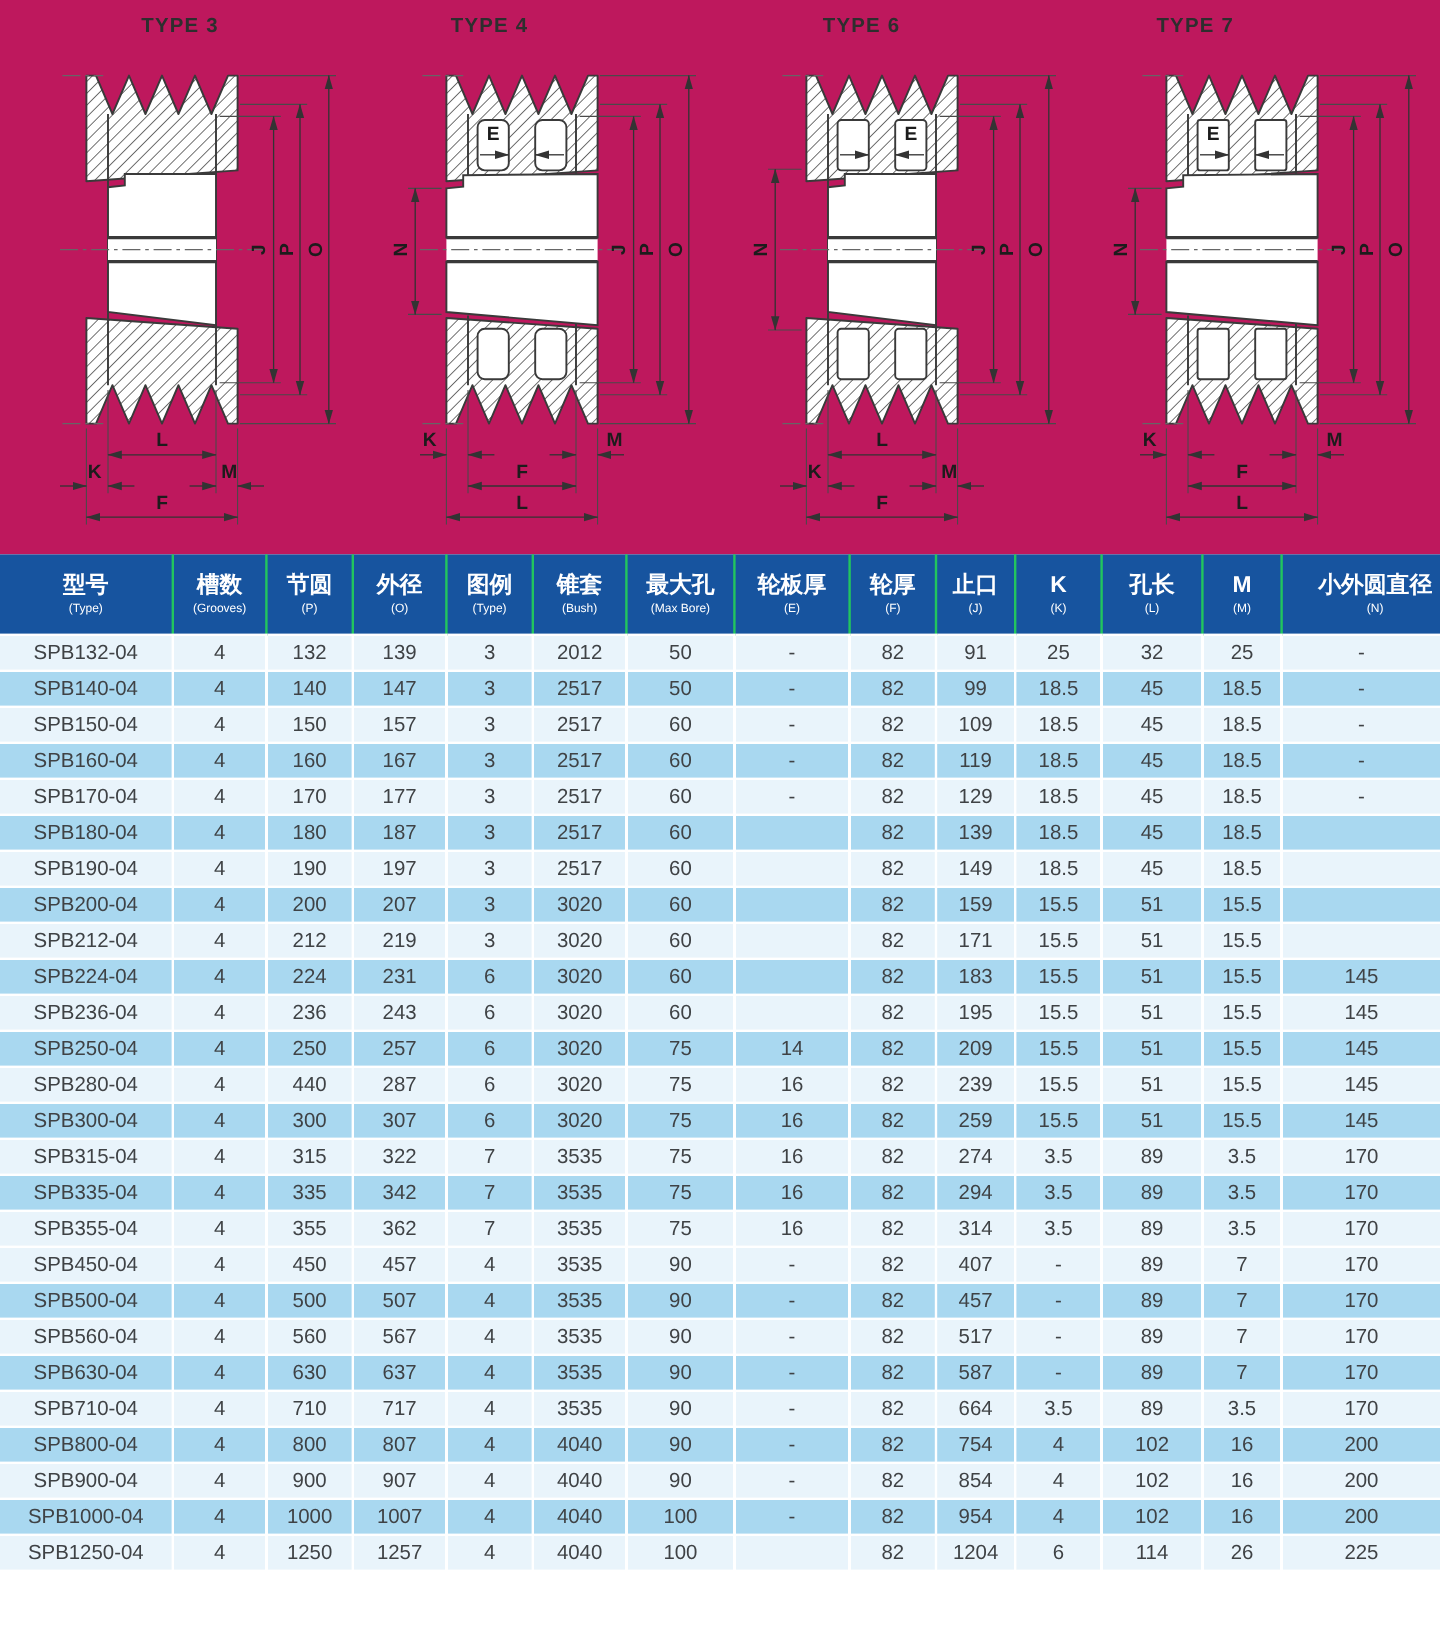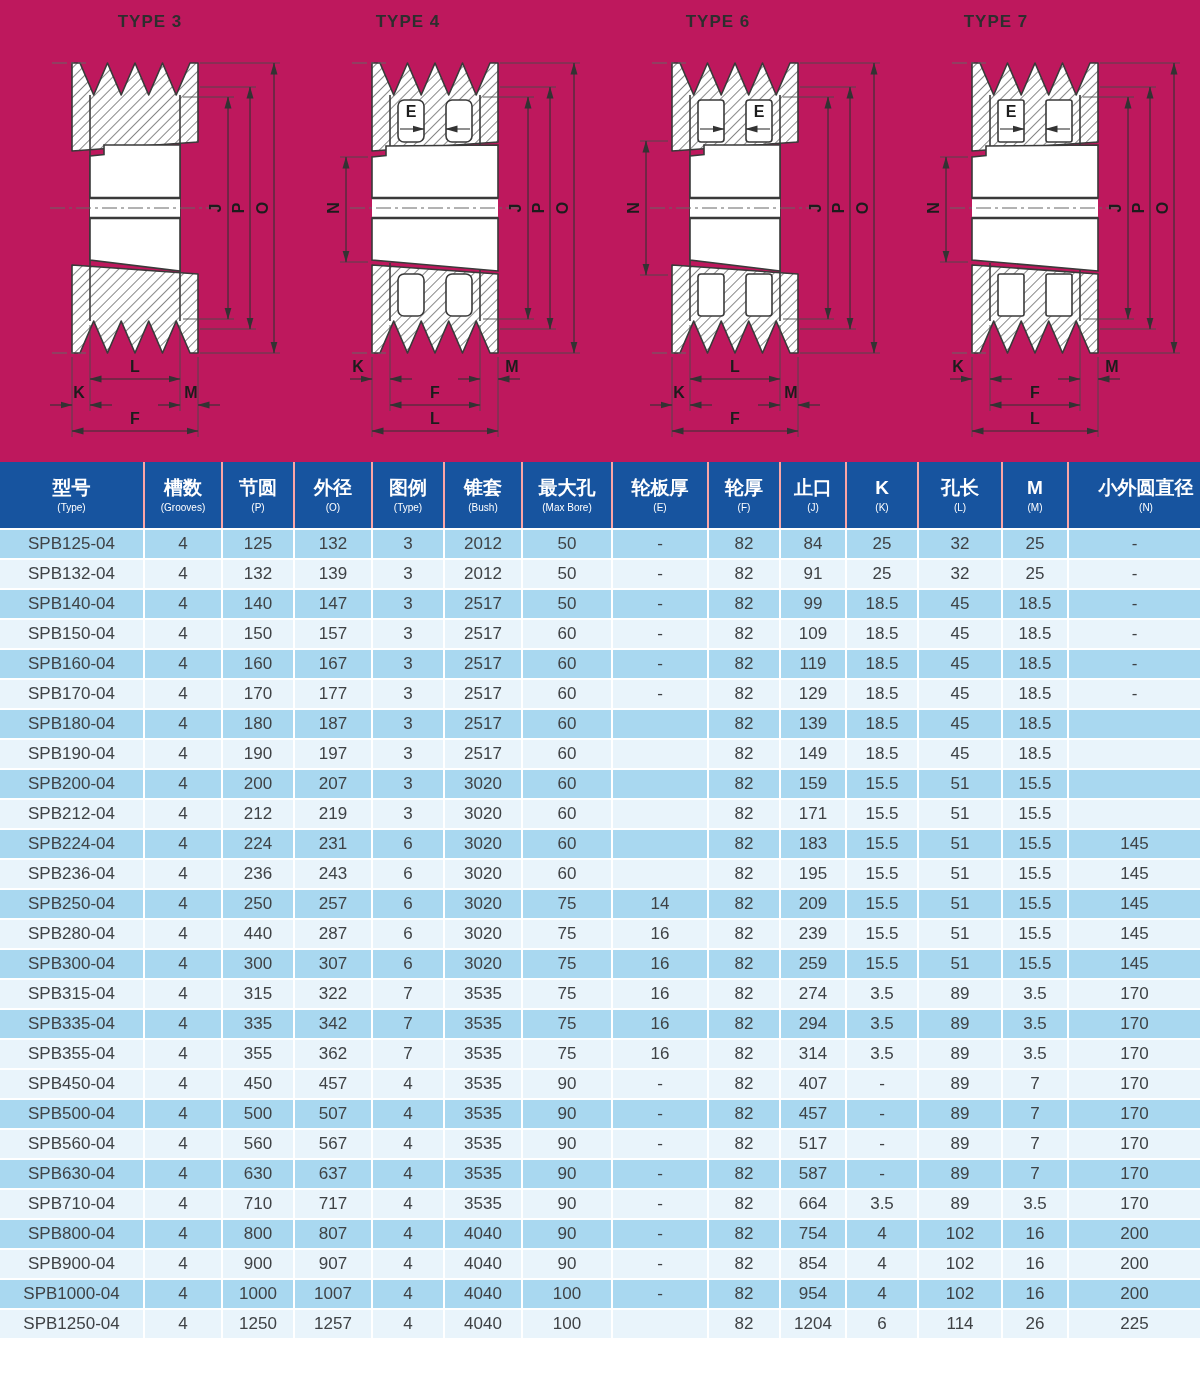--- a/index.html
+++ b/index.html
@@ -15,21 +15,21 @@
   .s{stroke:#3a3a3a;stroke-width:1.6;fill:none;}
   .sw{stroke:#3a3a3a;stroke-width:1.6;fill:#ffffff;}
   .s2{stroke:#3a3a3a;stroke-width:2.6;}
   .cl{stroke:#666;stroke-width:1;stroke-dasharray:15 4 3 4;fill:none;}
   .x{stroke:#4a4a4a;stroke-width:0.9;}
   .d{stroke:#333;stroke-width:1.1;}
   .dlab{font-family:"Liberation Sans",sans-serif;font-size:16px;font-weight:700;fill:#1c1c1c;}
   .dtitle{font-family:"Liberation Sans",sans-serif;font-size:17px;font-weight:700;fill:#2e2e2e;letter-spacing:1px;}
   
   table{border-collapse:collapse;table-layout:fixed;width:1200px;}
-  thead th{background:var(--hdr);color:#fff;border-right:2px solid #fca5a5;border-bottom:2px solid #fff;
+  thead th{background:var(--hdr);color:#fff;border-right:2px solid #22c55e;border-bottom:2px solid #fff;
            height:66px;vertical-align:middle;padding:0;text-align:center;}
   thead th:last-child{border-right:none;padding-left:23px;}
   th .zh{font-size:19px;font-weight:700;line-height:1.2;}
   th .en{font-size:10px;font-weight:400;margin-top:2px;}
   td{height:28px;text-align:center;font-size:17px;color:var(--txt);
      border-right:2px solid #fff;border-bottom:2px solid #fff;padding:0;white-space:nowrap;overflow:hidden;}
   td:last-child{border-right:none;}
   tr.blue td{background:var(--blue);}
   tr.pale td{background:var(--pale);}
 </style>
@@ -338,36 +338,20 @@
           <div class="zh">M</div>
           <div class="en">(M)</div>
         </th>
         <th>
           <div class="zh">小外圆直径</div>
           <div class="en">(N)</div>
         </th>
       </tr>
   </thead>
   <tbody id="body-rows">
-      <tr class="blue">
-        <td>SPB125-04</td>
-        <td>4</td>
-        <td>125</td>
-        <td>132</td>
-        <td>3</td>
-        <td>2012</td>
-        <td>50</td>
-        <td>-</td>
-        <td>82</td>
-        <td>84</td>
-        <td>25</td>
-        <td>32</td>
-        <td>25</td>
-        <td>-</td>
-      </tr>
       <tr class="pale">
         <td>SPB132-04</td>
         <td>4</td>
         <td>132</td>
         <td>139</td>
         <td>3</td>
         <td>2012</td>
         <td>50</td>
         <td>-</td>
         <td>82</td>

